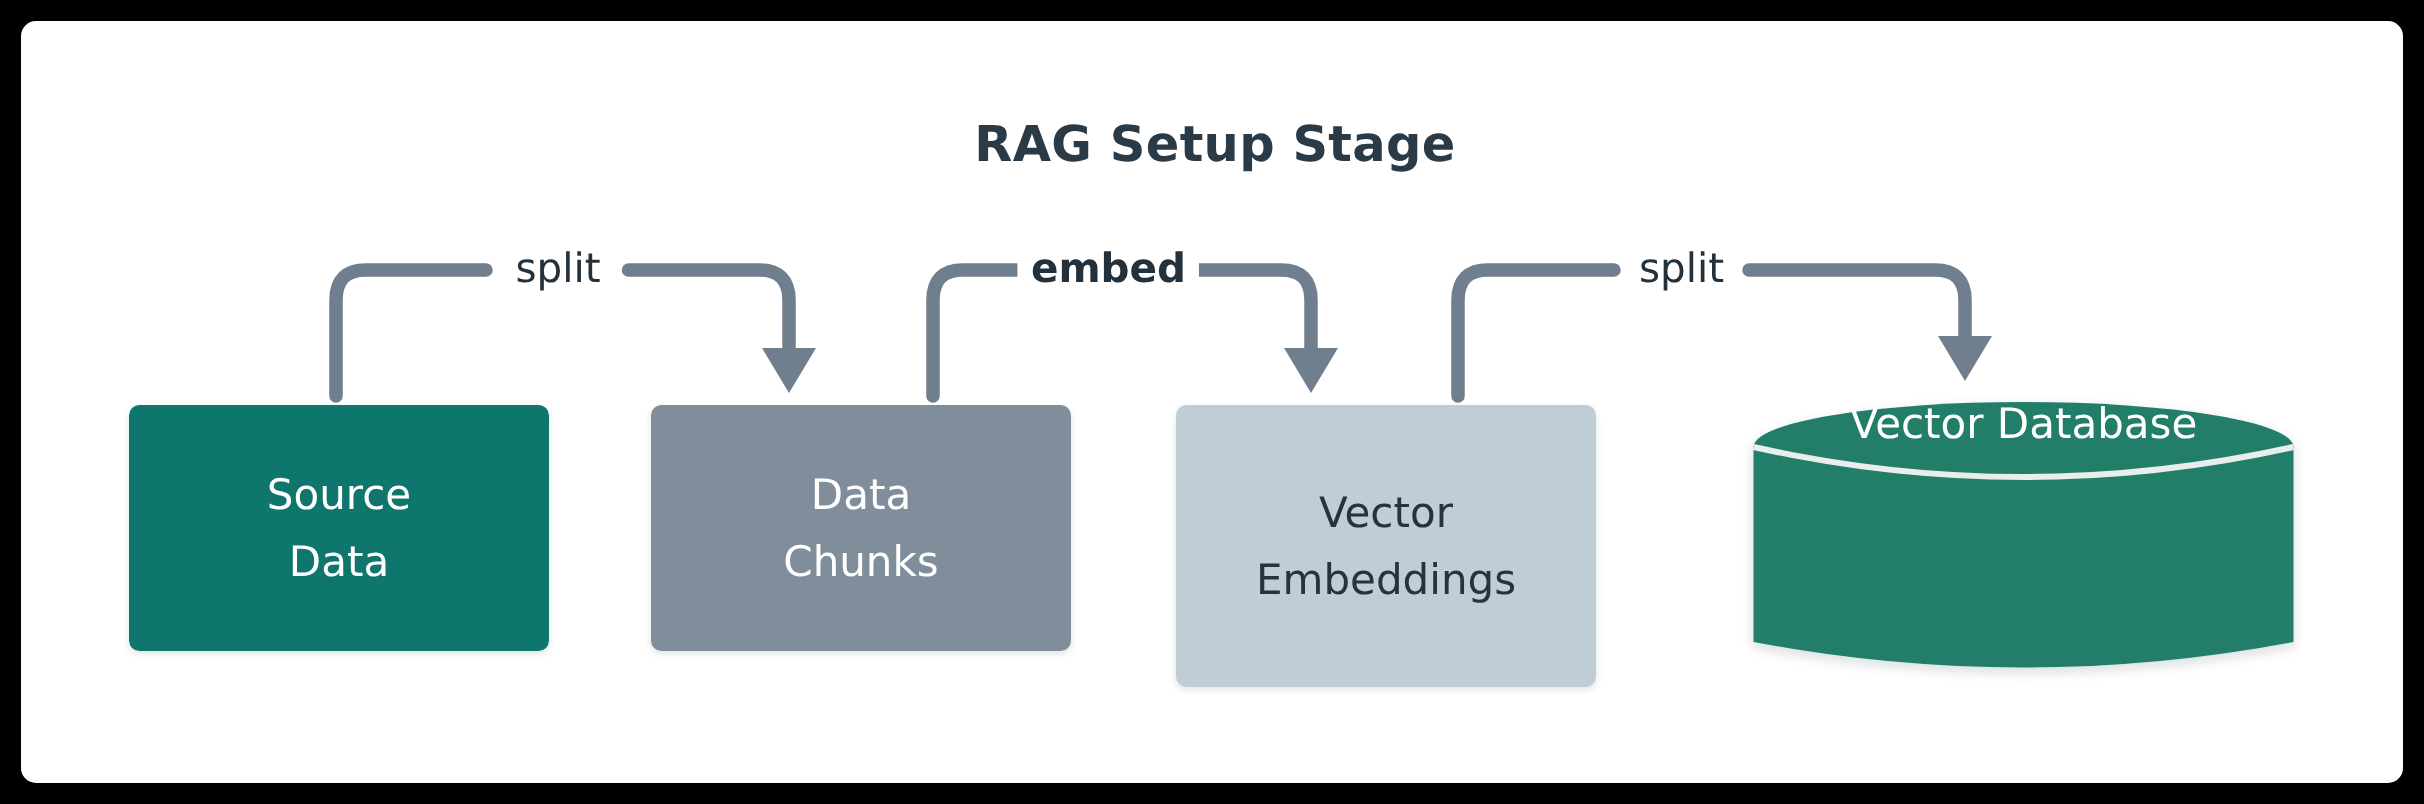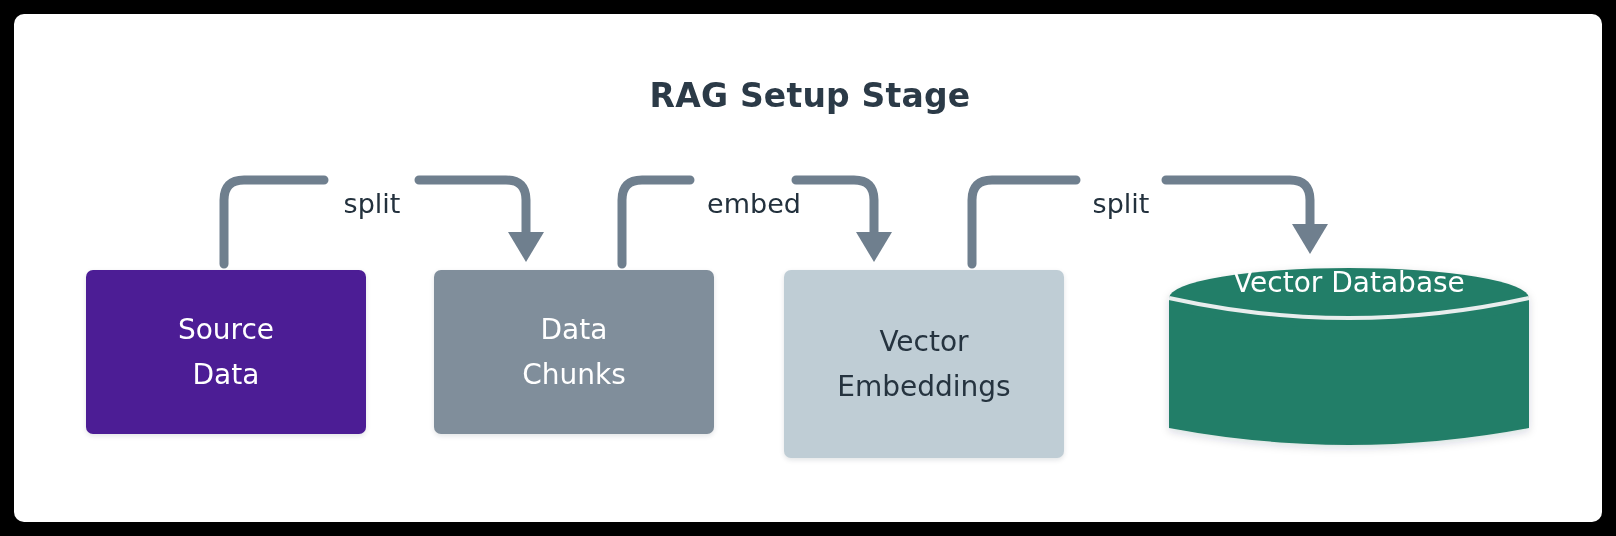--- a/index.html
+++ b/index.html
@@ -39,21 +39,21 @@
     display:flex;
     align-items:center;
     justify-content:center;
     text-align:center;
     font-size:28px;
     line-height:1.62;
     box-sizing:border-box;
     box-shadow:0 2px 5px rgba(30,45,60,0.13);
   }
   .node .lbl{white-space:pre-line;}
-  #node-source{left:72px;  top:256px; width:280px; height:164px; background:#4c1d95; color:#ffffff;}
+  #node-source{left:72px;  top:256px; width:280px; height:164px; background:#0f766e; color:#ffffff;}
   #node-chunks{left:420px; top:256px; width:280px; height:164px; background:#808e9b; color:#ffffff;}
   #node-embed {left:770px; top:256px; width:280px; height:188px; background:#bfcdd5; color:#25333f;}
   #cyl{
     position:absolute;
     left:1153px; top:252px;
     width:364px; height:186px;
   }
   #cyl svg{display:block;overflow:visible;}
   #cyl .cyl-label{
     position:absolute;
@@ -68,21 +68,20 @@
   }
   .arrow-label{
     position:absolute;
     font-size:27px;
     color:#23313d;
     text-align:center;
     transform:translateX(-50%);
     background:#ffffff;
     padding:0 9px;
     line-height:1;
-    margin-top:24px;
   }
 </style>
 </head>
 <body>
 
 <div id="card">
 
   <div id="stage">
 
     <div id="title">RAG Setup Stage</div>
@@ -103,21 +102,21 @@
 
       <g>
         <path d="M 958 250 L 958 186 Q 958 166 978 166 L 1062 166" fill="none" stroke="#6f7f8e" stroke-width="9" stroke-linecap="round"></path>
         <path d="M 1152 166 L 1276 166 Q 1296 166 1296 186 L 1296 214" fill="none" stroke="#6f7f8e" stroke-width="9" stroke-linecap="round"></path>
         <polygon points="1296,240 1278,210 1314,210" fill="#6f7f8e"></polygon>
       </g>
     </svg>
 
     <div class="arrow-label" style="left:358px;top:152px;">split</div>
 
-    <div class="arrow-label" style="left:740px;top:152px;">embed</div>
+    <div class="arrow-label" style="left:725px;top:152px;font-weight:bold;">embed</div>
 
     <div class="arrow-label" style="left:1107px;top:152px;">split</div>
 
     <div class="node" id="node-source">
       <span class="lbl">Source
 Data</span>
     </div>
 
     <div class="node" id="node-chunks">
       <span class="lbl">Data

